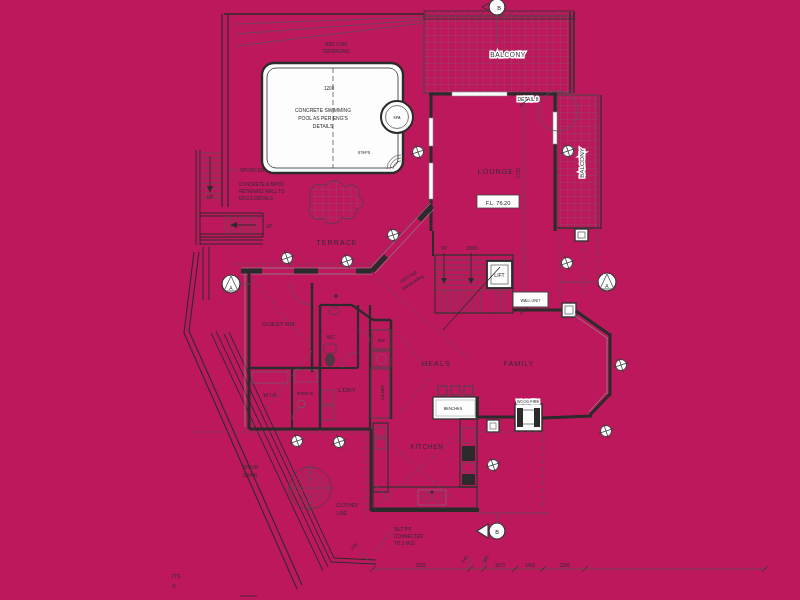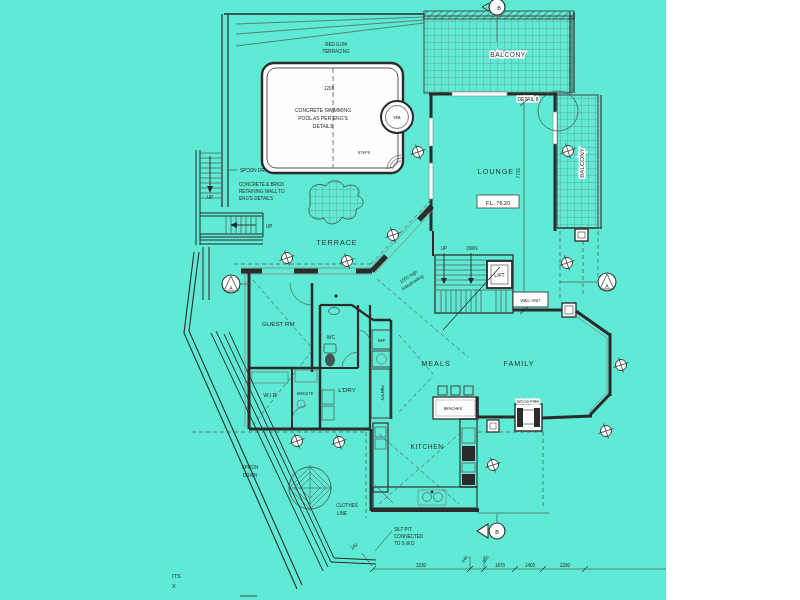--- a/index.html
+++ b/index.html
@@ -1,16 +1,16 @@
 <!DOCTYPE html>
 <html><head>
 <meta charset="utf-8">
 <style>
   html,body{margin:0;padding:0;background:#fff;}
-  .sheet{position:relative;width:666px;height:600px;background:#5eead4;overflow:hidden;}
+  .sheet{position:relative;width:800px;height:600px;background:#be185d;overflow:hidden;}
   svg{position:absolute;left:0;top:0;}
   text{font-family:"Liberation Sans",sans-serif;fill:#2e2e2e;}
   .t36{font-size:3.8px;} .t45{font-size:4.6px;} .t5{font-size:5px;}
   .t55{font-size:5.6px;} .t6{font-size:6.2px;} .t65{font-size:6.6px;letter-spacing:.6px;}
   .t7{font-size:7.2px;letter-spacing:1px;}
   .mid{text-anchor:middle;}
   .mask{paint-order:stroke fill;stroke:#fdfdfd;stroke-width:3px;}
   .ink{stroke:#2b2b2b;fill:none;}
   .thin{stroke:#555;fill:none;stroke-width:.7;}
   .lt{stroke:#8a8a8a;fill:none;stroke-width:.8;}

